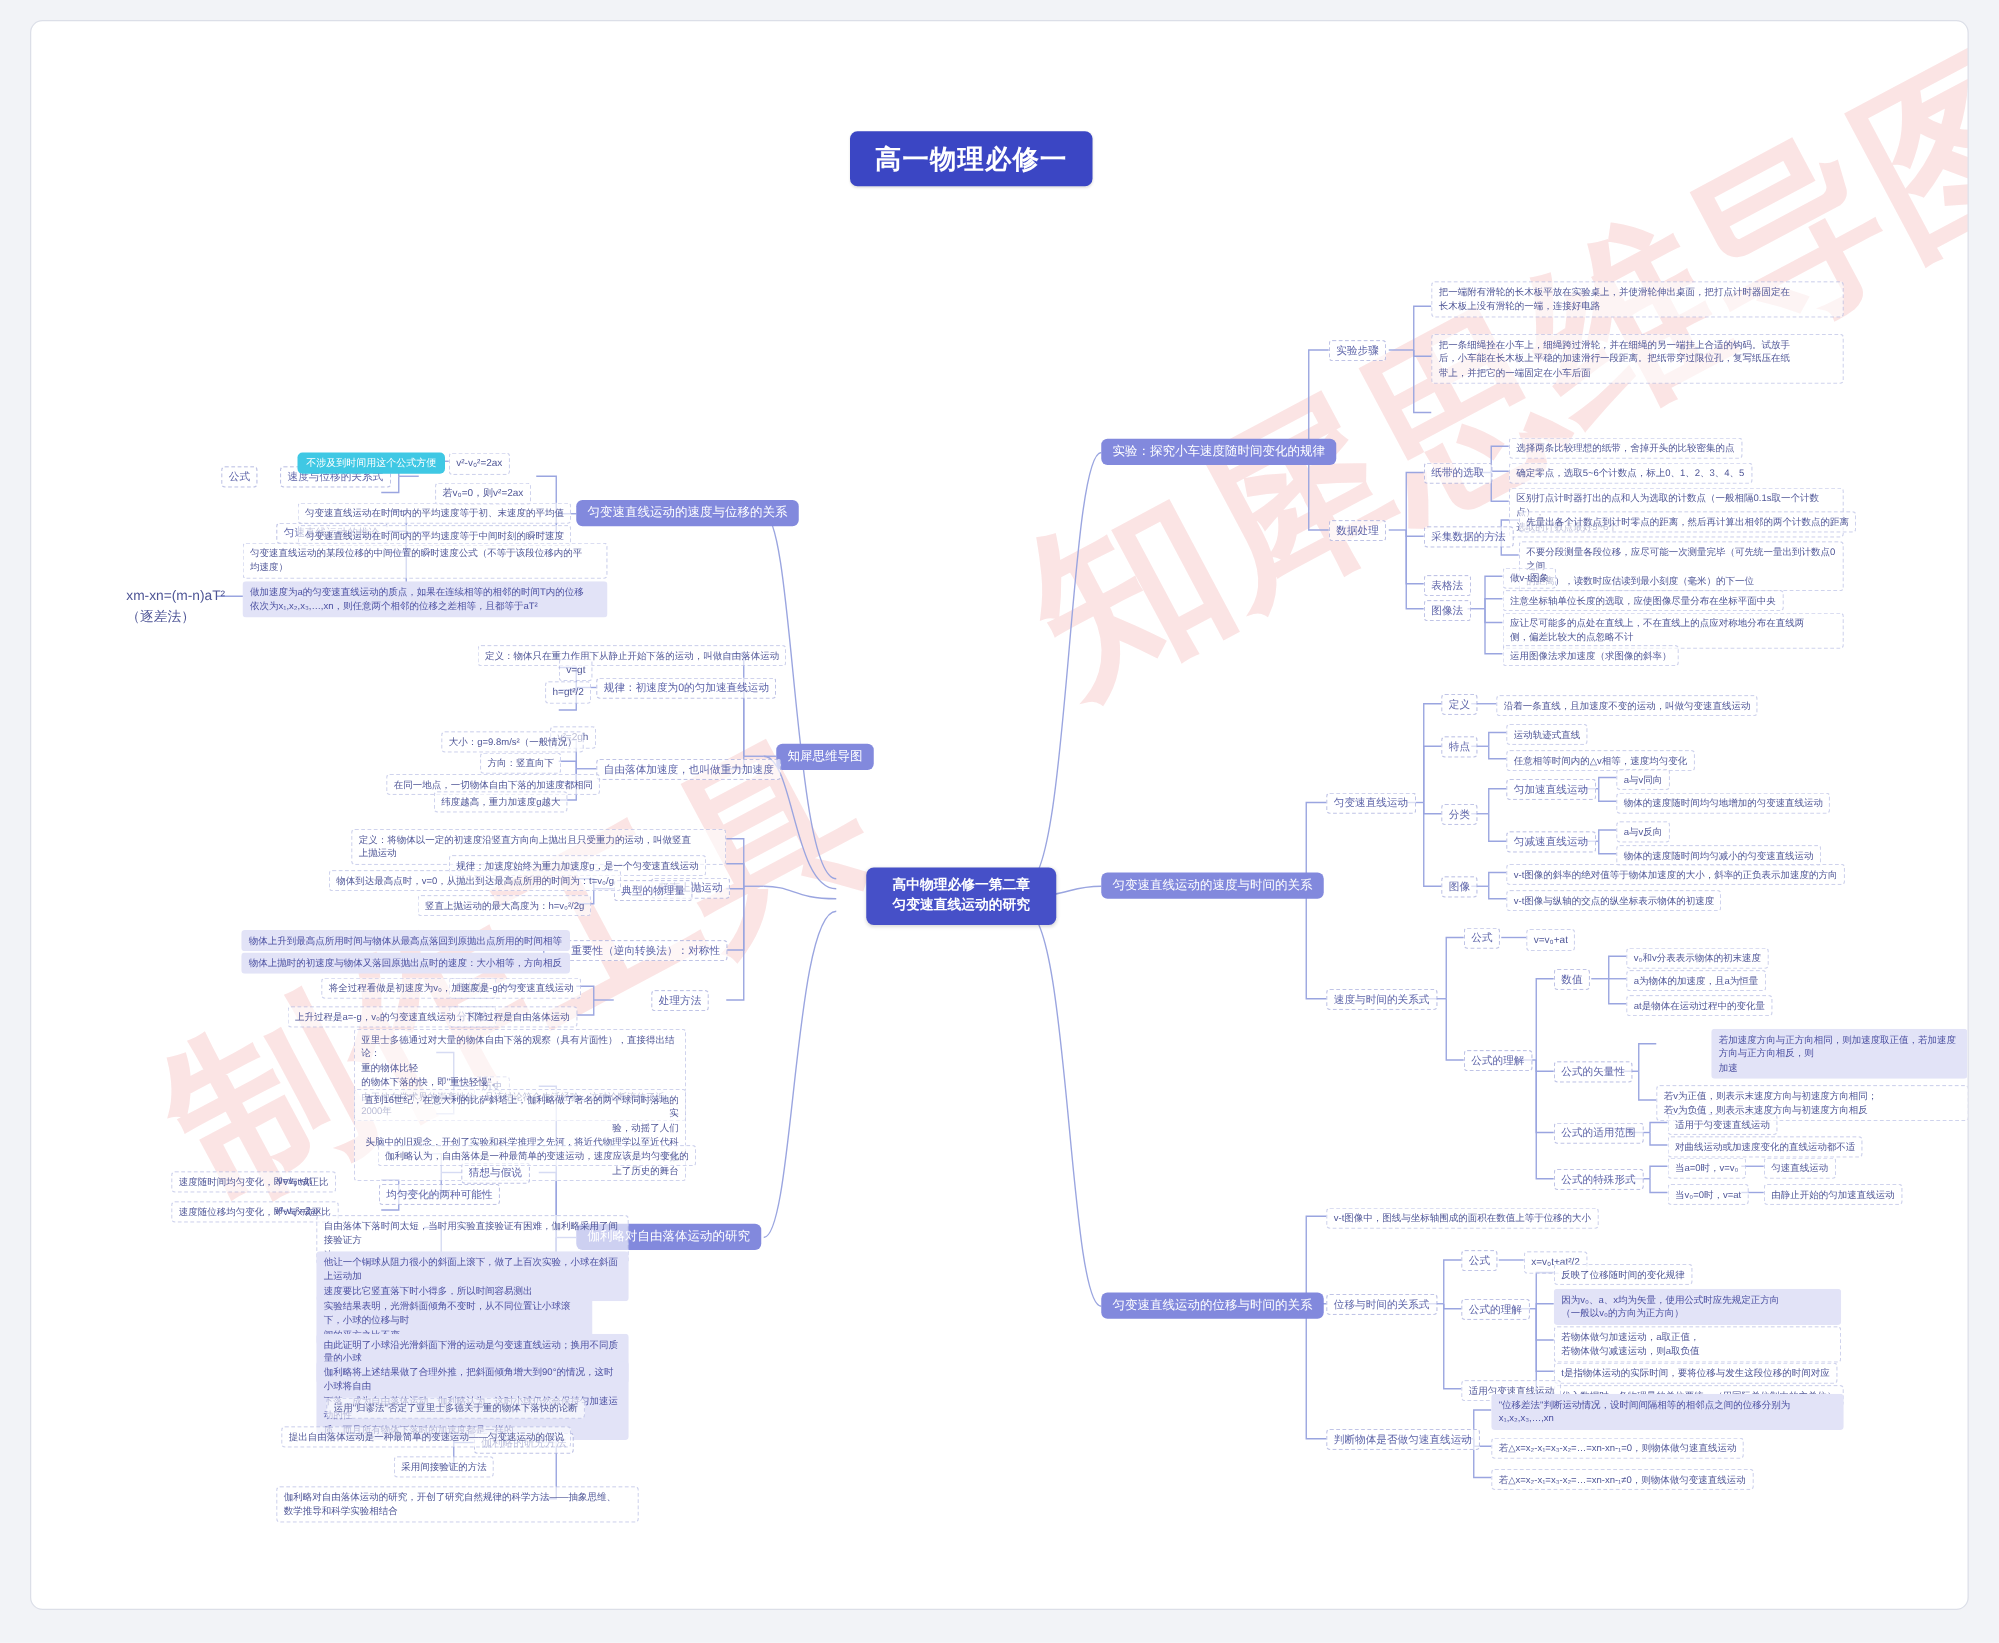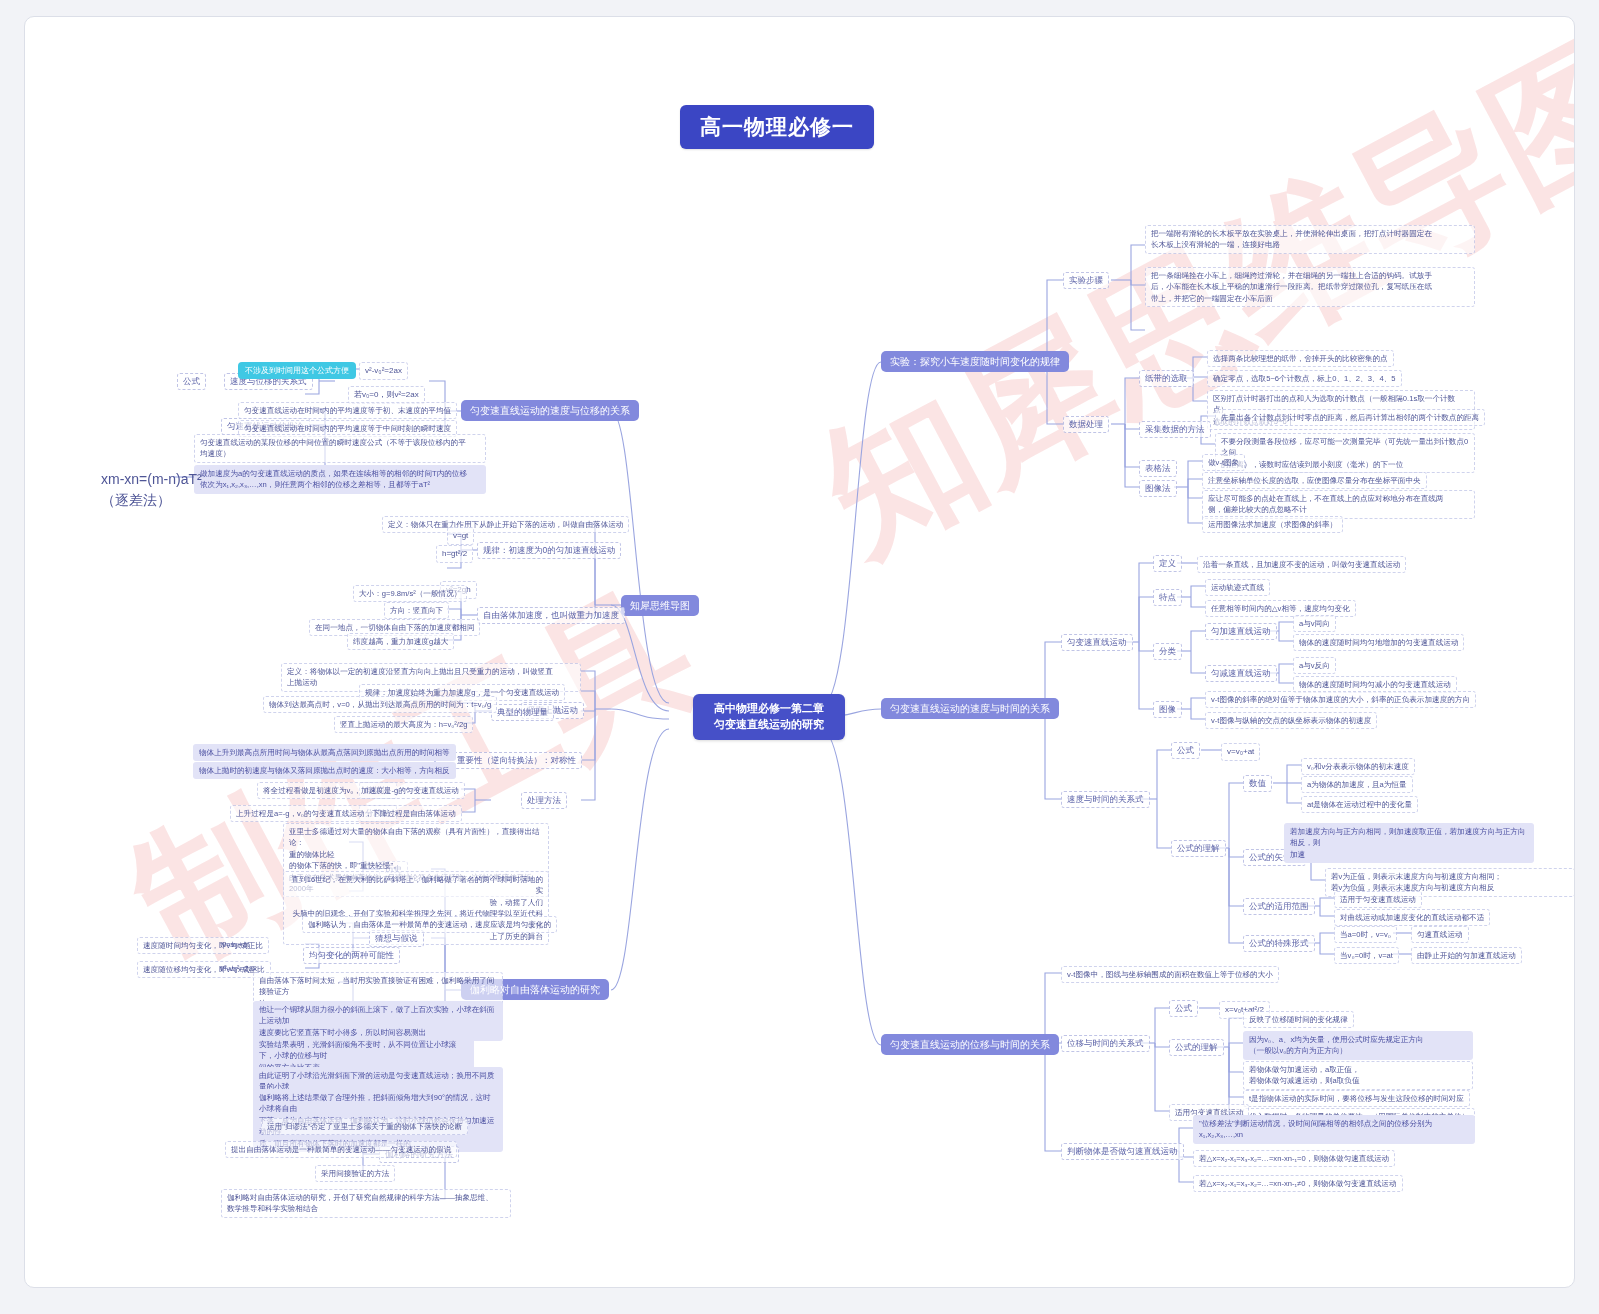--- a/index.html
+++ b/index.html
@@ -423,21 +423,21 @@
     <div class="leaf nowrap formula" style="left:1196px; top:726px;">v=v₀+at</div>
 
     <div class="b2" style="left:1146px; top:823px;">公式的理解</div>
 
     <div class="b2" style="left:1218px; top:758px;">数值</div>
     <div class="leaf nowrap" style="left:1276px; top:741px;">v₀和v分表表示物体的初末速度</div>
     <div class="leaf nowrap" style="left:1276px; top:759px;">a为物体的加速度，且a为恒量</div>
     <div class="leaf nowrap" style="left:1276px; top:779px;">at是物体在运动过程中的变化量</div>
 
     <div class="b2" style="left:1218px; top:832px;">公式的矢量性</div>
-    <div class="leaf hl" style="left:1259px; top:806px; width:250px; white-space:pre-line;">若加速度方向与正方向相同，则加速度取正值，若加速度方向与正方向相反，则
+    <div class="leaf hl" style="left:1344px; top:806px; width:205px; white-space:pre-line;">若加速度方向与正方向相同，则加速度取正值，若加速度方向与正方向相反，则
 加速</div>
     <div class="leaf" style="left:1300px; top:851px; width:250px; white-space:pre-line;">若v为正值，则表示末速度方向与初速度方向相同；
 若v为负值，则表示末速度方向与初速度方向相反</div>
 
     <div class="b2" style="left:1218px; top:881px;">公式的适用范围</div>
     <div class="leaf nowrap" style="left:1309px; top:874px;">适用于匀变速直线运动</div>
     <div class="leaf nowrap" style="left:1309px; top:892px;">对曲线运动或加速度变化的直线运动都不适</div>
 
     <div class="b2" style="left:1218px; top:918px;">公式的特殊形式</div>
     <div class="leaf nowrap" style="left:1309px; top:909px;">当a=0时，v=v₀</div>
@@ -478,21 +478,21 @@
     <div class="leaf nowrap formula" style="left:323px; top:369px;">若v₀=0，则v²=2ax</div>
     <div class="chip-cyan" style="left:213px; top:345px;">不涉及到时间用这个公式方便</div>
 
     <div class="b2" style="left:196px; top:401px;">匀速直线运动的推论</div>
     <div class="leaf nowrap" style="left:213px; top:385px;">匀变速直线运动在时间t内的平均速度等于初、末速度的平均值</div>
     <div class="leaf nowrap" style="left:213px; top:403px;">匀变速直线运动在时间t内的平均速度等于中间时刻的瞬时速度</div>
     <div class="leaf" style="left:169px; top:417px; width:292px; white-space:pre-line;">匀变速直线运动的某段位移的中间位置的瞬时速度公式（不等于该段位移内的平
 均速度）</div>
     <div class="leaf hl" style="left:169px; top:448px; width:292px; white-space:pre-line;">做加速度为a的匀变速直线运动的质点，如果在连续相等的相邻的时间T内的位移
 依次为x₁,x₂,x₃,…,xn，则任意两个相邻的位移之差相等，且都等于aT²</div>
-    <div class="chip-cyan" style="left:72px; top:450px; background:transparent; color:#4e5596; font-size:14px; line-height:1.5; white-space:pre-line; padding:2px 4px;">xm-xn=(m-n)aT²
+    <div class="chip-cyan" style="left:72px; top:450px; background:transparent; color:#4e5596; font-size:11px; line-height:1.5; white-space:pre-line; padding:2px 4px;">xm-xn=(m-n)aT²
 （逐差法）</div>
 
     <div class="b1" style="left:596px; top:578px;">知犀思维导图</div>
 
     <div class="leaf nowrap" style="left:357px; top:499px;">定义：物体只在重力作用下从静止开始下落的运动，叫做自由落体运动</div>
 
     <div class="b2" style="left:452px; top:525px;">规律：初速度为0的匀加速直线运动</div>
     <div class="leaf nowrap formula" style="left:422px; top:510px;">v=gt</div>
     <div class="leaf nowrap formula" style="left:411px; top:528px;">h=gt²/2</div>
     <div class="leaf nowrap formula" style="left:415px; top:564px;">v²=2gh</div>

